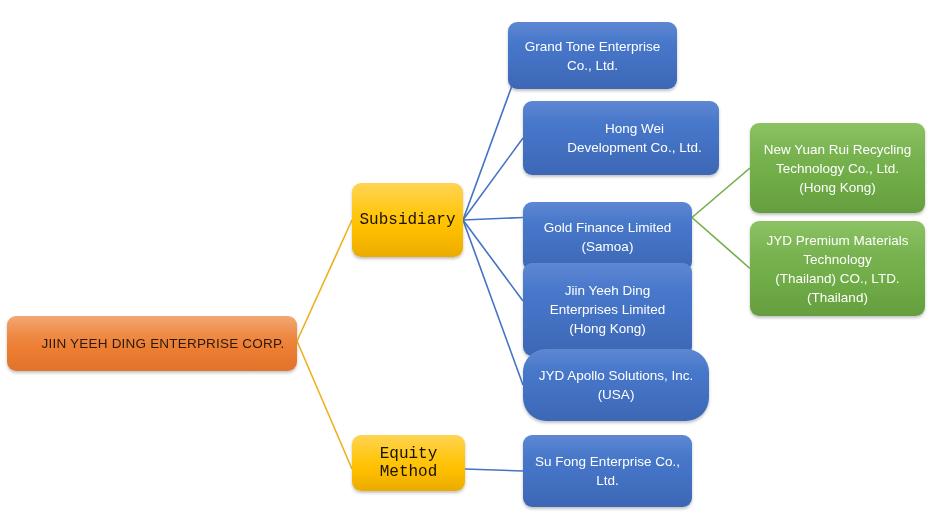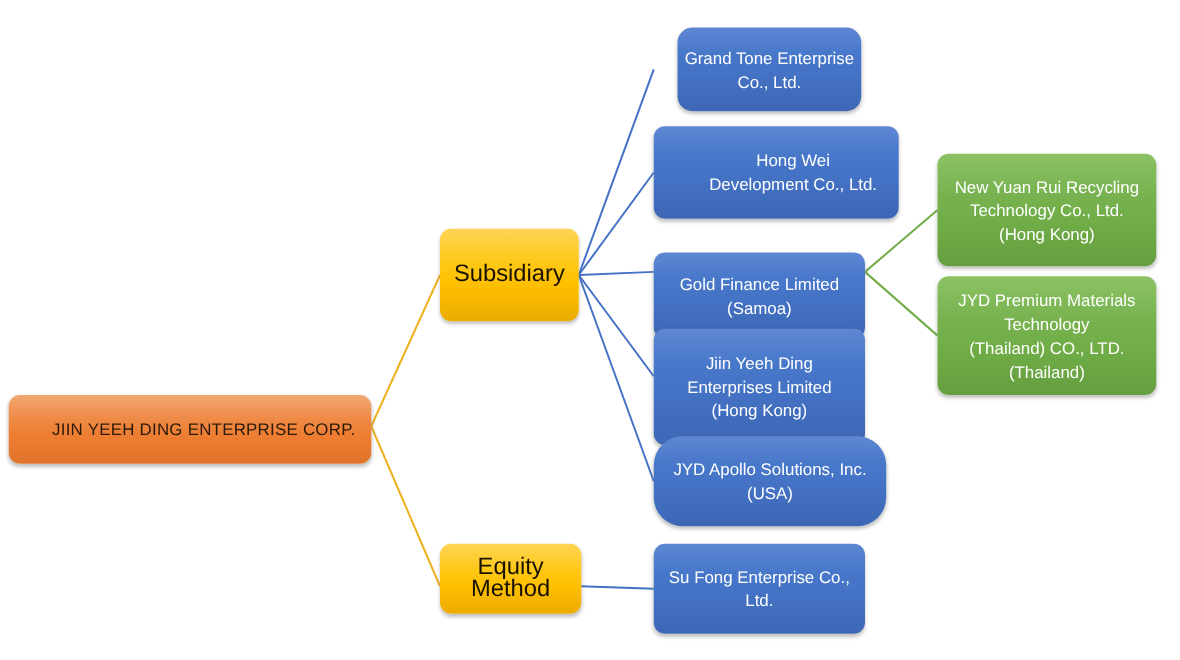--- a/index.html
+++ b/index.html
@@ -43,22 +43,23 @@
     letter-spacing: 0.2px;
     padding-left: 22px;
     line-height: 16px;
   }
   
   .node.category {
     background: linear-gradient(180deg, #FFD454 0%, #FFC713 40%, #FFC000 60%, #EBAB00 100%);
     color: #1a1200;
   }
   .node.category .label {
-    font-size: 19px;
+    font-size: 16px;
     line-height: 18px;
+    font-family: Liberation Mono, monospace;
   }
   
   .node.blue {
     background: linear-gradient(180deg, #5E87D3 0%, #4878CA 30%, #4472C4 55%, #3D67B5 100%);
     color: #ffffff;
   }
   .node.blue .label {
     font-size: 13.5px;
   }
   
@@ -68,21 +69,21 @@
   }
   .node.green .label {
     font-size: 13.5px;
   }
 
   
   #node-root        { left: 7px;   top: 316px; width: 290px; height: 55px; }
   #node-subsidiary  { left: 352px; top: 183px; width: 111px; height: 74px; }
   #node-equity      { left: 352px; top: 435px; width: 113px; height: 56px; }
 
-  #node-grand-tone  { left: 542px; top: 22px;  width: 147px; height: 67px; border-radius: 12px; }
+  #node-grand-tone  { left: 508px; top: 22px;  width: 169px; height: 67px; }
   #node-hong-wei    { left: 523px; top: 101px; width: 169px; height: 74px; padding-left: 27px; }
   #node-gold-finance{ left: 523px; top: 183px; width: 169px; height: 69px; margin-top: 19px; }
   #node-jiin-yeeh   { left: 523px; top: 263px; width: 169px; height: 93px; }
   #node-jyd-apollo  { left: 523px; top: 349px; width: 186px; height: 72px; border-radius: 23px; }
   #node-su-fong     { left: 523px; top: 435px; width: 169px; height: 72px; }
 
   #node-new-yuan    { left: 750px; top: 123px; width: 175px; height: 90px; }
   #node-jyd-premium { left: 750px; top: 221px; width: 175px; height: 95px; }
 
   .line-root  { stroke: #EDB120; stroke-width: 1.6; }

